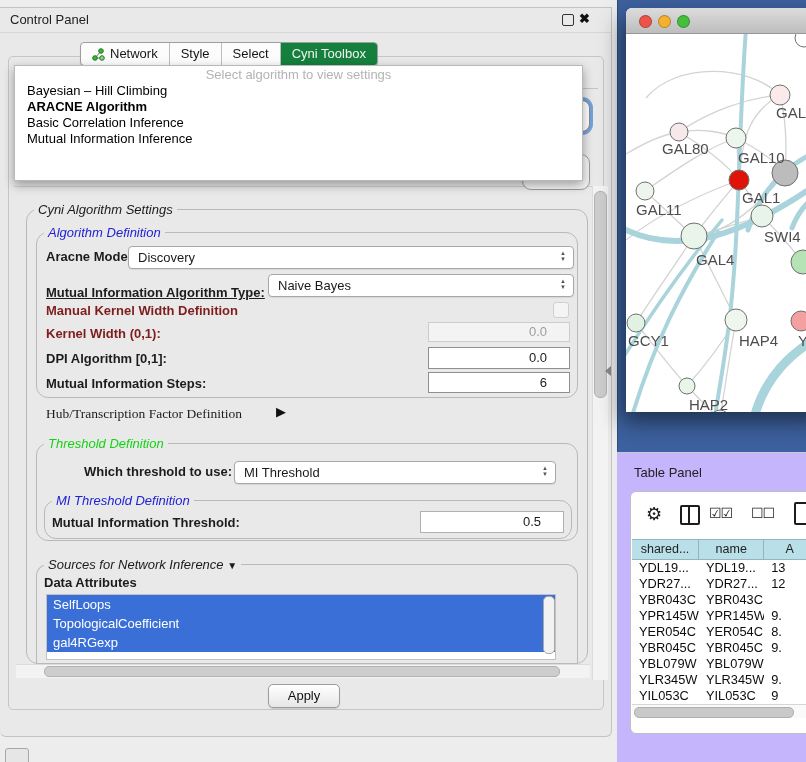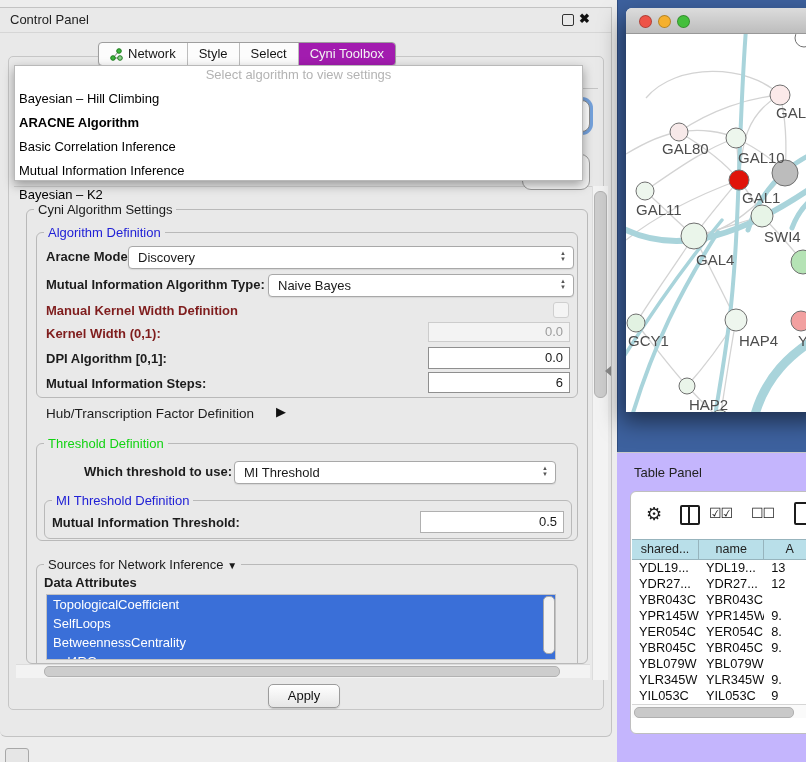--- a/index.html
+++ b/index.html
@@ -17,56 +17,56 @@
 
   .content-panel{position:absolute;left:8px;top:48px;width:596px;height:654px;background:#e9e9e9;
       border:1px solid #c6c6c6;border-radius:5px;box-sizing:border-box;}
 
   
   .seg{position:absolute;display:flex;height:22px;border:1px solid #9e9e9e;border-radius:4px;
        background:#fcfcfc;overflow:hidden;box-shadow:0 1px 1px rgba(0,0,0,.12);}
   .segitem{font-size:13px;line-height:22px;padding:0 11px;border-right:1px solid #bdbdbd;
        color:#151515;display:flex;align-items:center;gap:5px;white-space:nowrap;}
   .segitem:last-child{border-right:none;}
-  .segitem.active{background:#a21caf;color:#f3f3f3;border-right-color:#7c7c7c;}
+  .segitem.active{background:#15803d;color:#f3f3f3;border-right-color:#7c7c7c;}
 
   
   .popup{position:absolute;left:14px;top:57px;width:567px;height:114px;background:#fff;
        border:1px solid #b9b9b9;box-shadow:0 4px 10px rgba(0,0,0,.35);z-index:30;}
   .popup-placeholder{height:17px;line-height:17px;text-align:center;color:#b3b3b3;font-size:13px;}
-  .popup-item{height:16px;line-height:16px;padding-left:4px;font-size:13px;color:#000;white-space:nowrap;margin-top:8px;}
+  .popup-item{height:16px;line-height:16px;padding-left:12px;font-size:13px;color:#000;white-space:nowrap;}
   .popup-item.selected{font-weight:bold;}
 
   
   .frag-combo{position:absolute;left:522px;top:92px;width:66px;height:30px;border:1px solid #8a8a8a;
        border-radius:8px;background:#fff;box-shadow:0 0 0 3px rgba(103,153,217,.9);z-index:2;}
   .frag-ctl{position:absolute;left:522px;top:146px;width:66px;height:34px;border:1px solid #9a9a9a;
        border-radius:9px;background:#f4f4f4;z-index:2;}
   .frag-line{position:absolute;left:552px;top:80px;width:46px;height:1px;background:#c4c4c4;z-index:2;}
 
   
   .pane{position:absolute;left:14px;top:178px;width:594px;height:494px;background:#e9e9e9;
        border-top:1px solid #d0d0d0;box-sizing:border-box;}
 
-  .gbox{position:absolute;border:1px solid #b9b9b9;border-radius:6px;box-sizing:border-box;}
+  .gbox{position:absolute;border:1px solid #b9b9b9;border-radius:12px;box-sizing:border-box;font-style:italic;}
   .gtitle{position:absolute;top:-8px;left:7px;background:#e9e9e9;padding:0 4px;font-size:13px;white-space:nowrap;}
   .gtitle.blue{color:#2121d6;}
   .gtitle.green{color:#12d312;}
 
   .lbl{position:absolute;font-size:13px;font-weight:bold;color:#1c1c1c;white-space:nowrap;}
   .lbl.dim{color:#7f1d1d;}
-  .lbl.plain{font-weight:normal;}
+  .lbl.plain{font-weight:normal;font-family:Liberation Serif, serif;}
 
   .combo{position:absolute;background:#fff;border:1px solid #a8a8a8;border-radius:4px;
        font-size:13px;line-height:22px;padding-left:9px;box-sizing:border-box;box-shadow:0 1px 1px rgba(0,0,0,.08);}
   .combo .arrows{position:absolute;right:7px;top:3px;display:flex;flex-direction:column;
        color:#555;font-size:6px;line-height:6px;}
 
   .field{position:absolute;background:#fff;border:1px solid #8f8f8f;font-size:13px;text-align:right;
-       padding-right:6px;box-sizing:border-box;}
+       padding-right:22px;box-sizing:border-box;}
   .field.disabled{background:#f3f3f3;border-color:#cccccc;color:#9c9c9c;}
 
   .chk{position:absolute;width:14px;height:14px;border:1px solid #cfcfcf;border-radius:3px;background:#f4f4f4;}
 
   .attr-list{position:absolute;left:46px;top:586px;width:510px;height:66px;background:#fff;
        border:1px solid #c2c2c2;overflow:hidden;box-sizing:border-box;}
   .attr-item{height:19px;line-height:19px;padding-left:6px;font-size:13px;color:#fff;background:#3a6fd8;white-space:nowrap;}
   .attr-scroll{position:absolute;left:543px;top:588px;width:10px;height:56px;border:1px solid #a9a9a9;
        border-radius:5px;background:#f2f2f2;z-index:3;}
 
@@ -123,21 +123,21 @@
     <span class="float-icon"></span>
     <span class="close-icon">✖</span>
   </div>
 
   <div class="content-panel"></div>
 
   <div class="frag-line"></div>
   <div class="frag-combo"></div>
   <div class="frag-ctl"></div>
 
-  <div class="seg" style="left:80px;top:34px;margin-left:18px;" id="top-tabs">
+  <div class="seg" style="left:80px;top:34px;" id="top-tabs">
       <div class="segitem">
         <svg width="13" height="13">
           <line x1="3" y1="10" x2="9" y2="3" stroke="#777" stroke-width="1"></line>
           <line x1="3" y1="10" x2="10" y2="10" stroke="#777" stroke-width="1"></line>
           <circle cx="3" cy="10" r="2.3" fill="#3db53d" stroke="#1c7a1c"></circle>
           <circle cx="9" cy="3" r="2.3" fill="#3db53d" stroke="#1c7a1c"></circle>
           <circle cx="10" cy="10" r="2.3" fill="#8fd08f" stroke="#1c7a1c"></circle>
         </svg>
         <span>Network</span>
       </div>
@@ -152,39 +152,38 @@
       </div>
     </div>
 
   <div class="popup">
     <div class="popup-placeholder">Select algorithm to view settings</div>
     <div id="popup-items">
         <div class="popup-item">Bayesian – Hill Climbing</div>
         <div class="popup-item selected">ARACNE Algorithm</div>
         <div class="popup-item">Basic Correlation Inference</div>
         <div class="popup-item">Mutual Information Inference</div>
-        <div class="popup-item">Bayesian – K2</div>
       </div>
   </div>
 
   <div class="pane"></div>
 
   <div class="gbox" style="left:26px;top:201px;width:562px;height:455px;">
     <span class="gtitle">Cyni Algorithm Settings</span>
   </div>
 
   <div class="gbox" style="left:36px;top:224px;width:542px;height:166px;">
     <span class="gtitle blue">Algorithm Definition</span>
   </div>
   <span class="lbl" style="left:46px;top:241px;">Aracne Mode:</span>
   <div class="combo" style="left:128px;top:238px;width:446px;height:23px;">
     <span>Discovery</span>
     <span class="arrows">▲<br>▼</span>
   </div>
-  <span class="lbl" style="left:46px;top:269px;">Mutual Information Algorithm Type:</span>
+  <span class="lbl" style="left:46px;top:277px;text-decoration:underline;">Mutual Information Algorithm Type:</span>
   <div class="combo" style="left:268px;top:266px;width:306px;height:23px;">
     <span>Naive Bayes</span>
     <span class="arrows">▲<br>▼</span>
   </div>
   <span class="lbl dim" style="left:46px;top:295px;">Manual Kernel Width Definition</span>
   <span class="chk" style="left:553px;top:294px;"></span>
   <span class="lbl dim" style="left:46px;top:318px;">Kernel Width (0,1):</span>
   <div class="field disabled" style="left:428px;top:314px;width:142px;height:20px;line-height:18px;">0.0</div>
   <span class="lbl" style="left:46px;top:343px;">DPI Algorithm [0,1]:</span>
   <div class="field" style="left:428px;top:339px;width:142px;height:22px;line-height:20px;">0.0</div>
@@ -206,23 +205,22 @@
     <span class="gtitle blue">MI Threshold Definition</span>
   </div>
   <span class="lbl" style="left:52px;top:507px;">Mutual Information Threshold:</span>
   <div class="field" style="left:420px;top:503px;width:144px;height:22px;line-height:20px;border-color:#b0b0b0;">0.5</div>
 
   <div class="gbox" style="left:36px;top:556px;width:542px;height:112px;border-bottom:none;">
     <span class="gtitle"><span>Sources for Network Inference</span> <span style="font-size:10px;">▼</span></span>
   </div>
   <span class="lbl" style="left:44px;top:567px;">Data Attributes</span>
   <div class="attr-list" id="attr-list">
+      <div class="attr-item">SelfLoops</div>
       <div class="attr-item">TopologicalCoefficient</div>
-      <div class="attr-item">SelfLoops</div>
-      <div class="attr-item">BetweennessCentrality</div>
       <div class="attr-item">gal4RGexp</div>
     </div>
   <div class="attr-scroll"></div>
 
   <div class="vtrack"></div>
   <div class="vthumb"></div>
   <div class="htrack"></div>
   <div class="hthumb"></div>
 
   <div class="apply-btn">Apply</div>

